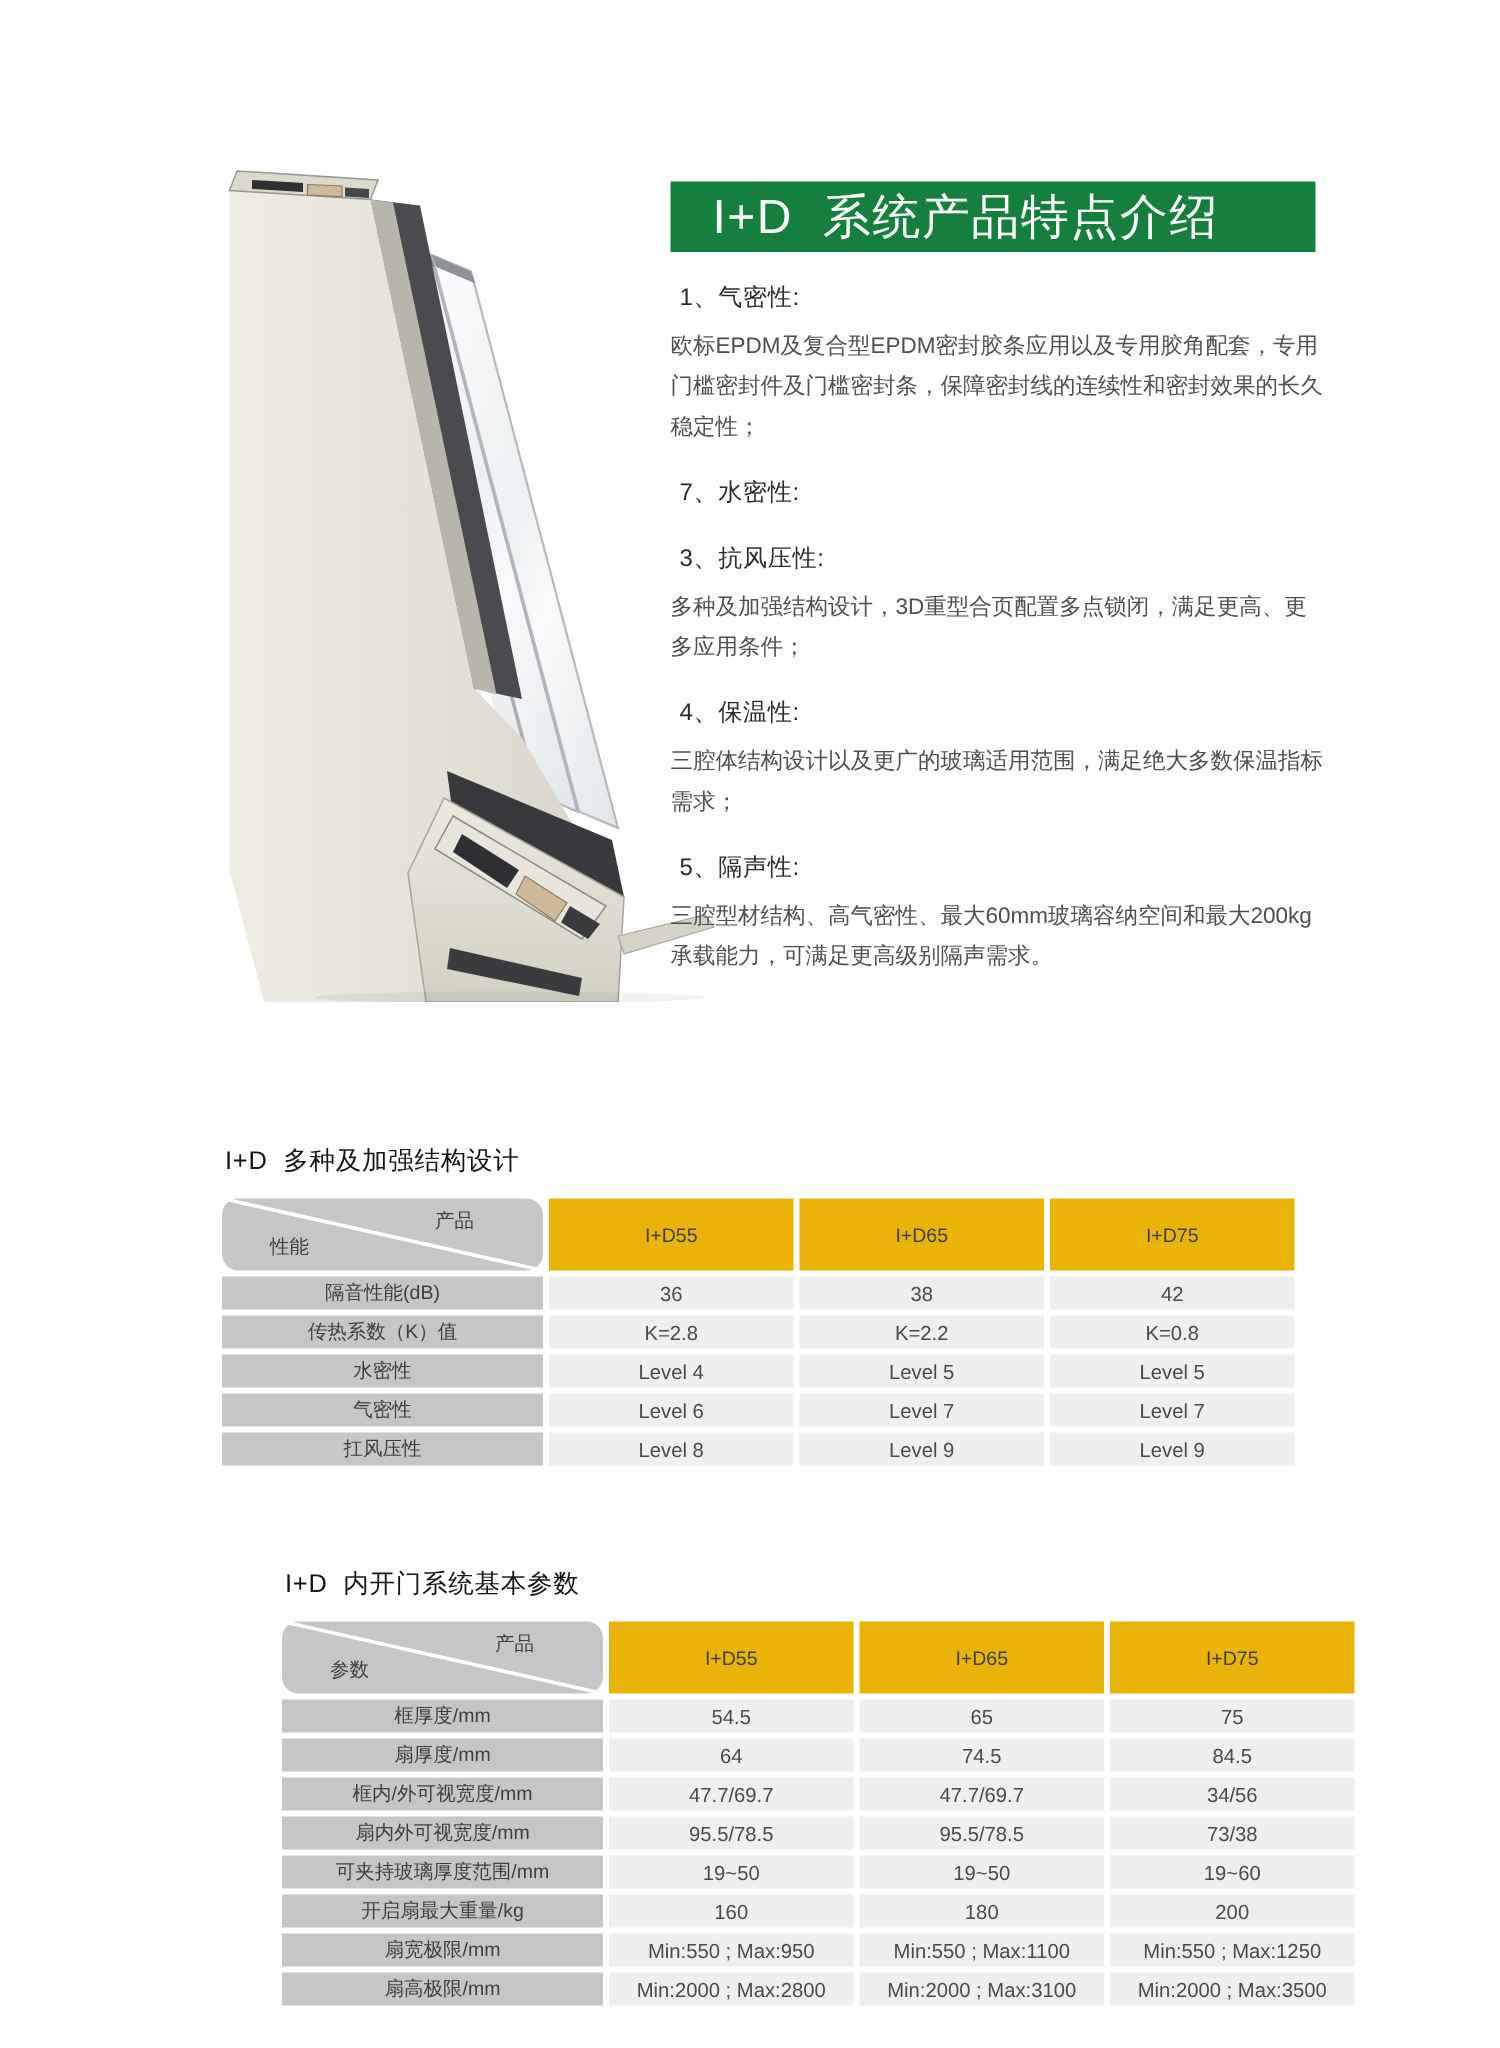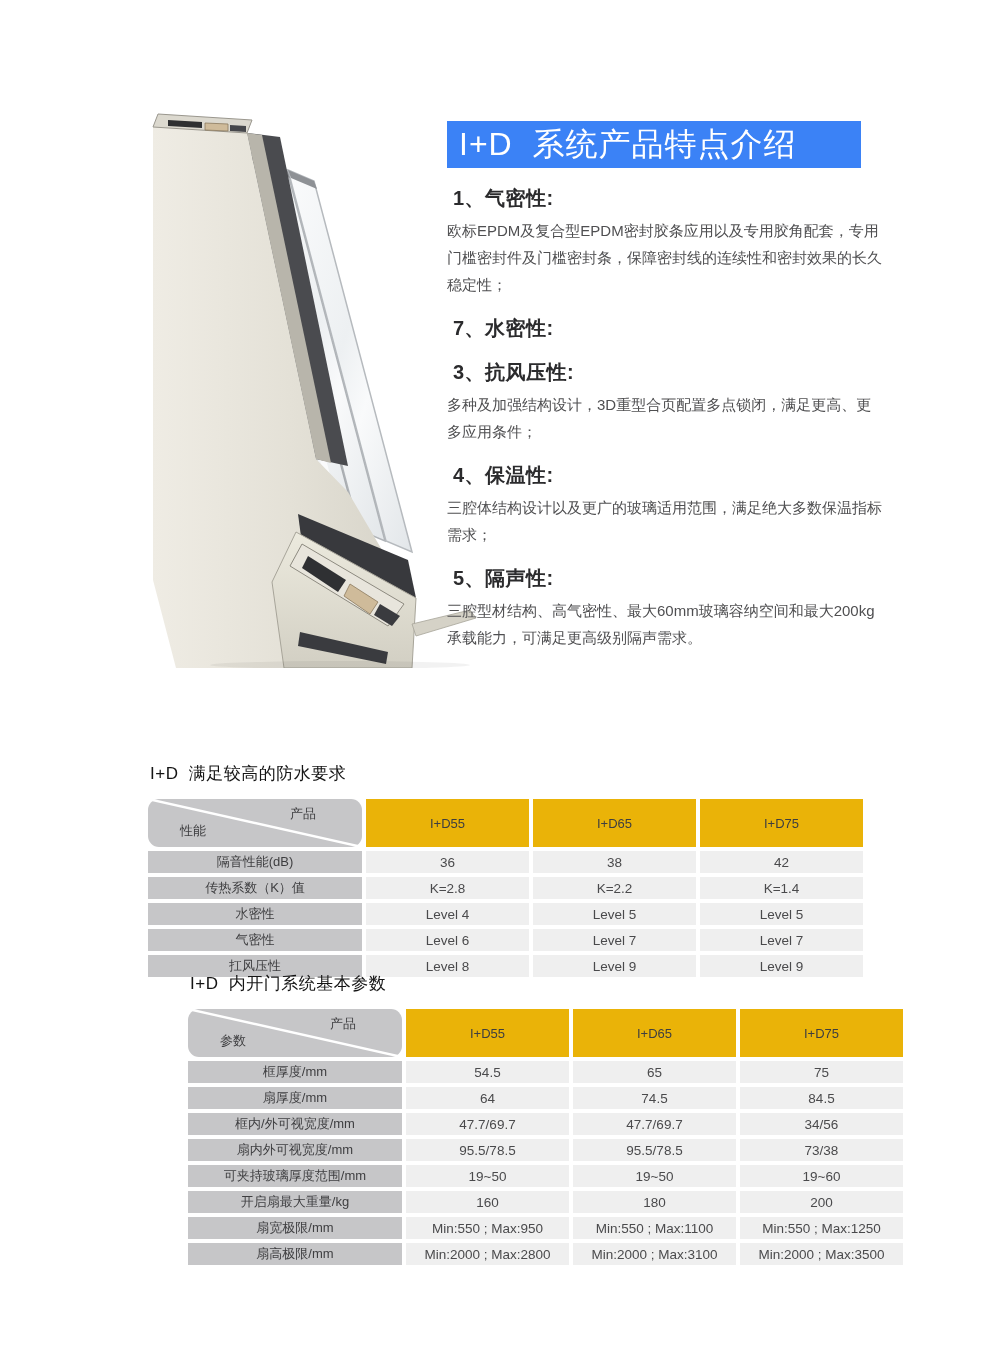--- a/index.html
+++ b/index.html
@@ -6,35 +6,35 @@
   body{font-family:"Liberation Sans","DejaVu Sans",sans-serif;-webkit-font-smoothing:antialiased;}
   .page{position:relative;width:1000px;height:1365px;background:#ffffff;overflow:hidden;}
 
   
   .hero{position:absolute;left:150px;top:112px;width:332px;height:556px;}
   .hero svg{display:block;width:100%;height:100%;}
 
   
   .features{position:absolute;left:447px;top:121px;width:438px;}
   .banner{
-    height:47px;line-height:47px;background:#3b82f6;color:#ffffff;
-    font-size:32px;letter-spacing:1px;padding-left:12px;white-space:pre;font-weight:400;
+    height:47px;line-height:47px;background:#15803d;color:#ffffff;
+    font-size:32px;letter-spacing:1px;padding-left:28px;white-space:pre;font-weight:400;
     width:402px;
   }
   .feature{margin-top:17px;}
   .feature h2{
-    margin:0 0 5px 0;font-size:20px;line-height:27px;color:#2b2b2d;font-weight:bold;
+    margin:0 0 5px 0;font-size:16px;line-height:27px;color:#2b2b2d;font-weight:normal;
     letter-spacing:0.5px;padding-left:6px;
   }
   .feature p{margin:0;font-size:15px;line-height:27px;color:#4f4f51;}
 
   
   .table-block{position:absolute;left:148px;width:717px;}
   .table-block.t1{top:762px;}
-  .table-block.t2{top:972px;padding-left:40px;}
+  .table-block.t2{top:1044px;padding-left:40px;}
   .tbl-title{font-size:17px;color:#141414;margin:0 0 14px 2px;white-space:pre;font-weight:500;letter-spacing:0.5px;}
   .tbl{display:grid;grid-template-columns:214px 163px 163px 163px;gap:4px;}
   .cell{display:flex;align-items:center;justify-content:center;font-size:13px;color:#454547;}
   .hdr{height:48px;background:#eab308;color:#3e3e40;}
   .corner{position:relative;background:#c6c6c8;border-radius:11px;}
   .corner svg{position:absolute;inset:0;width:100%;height:100%;}
   .corner .c-top{position:absolute;top:6px;right:46px;font-size:13px;color:#3e3e40;}
   .corner .c-bottom{position:absolute;bottom:7px;left:32px;font-size:13px;color:#3e3e40;}
   .lbl{height:22px;background:#c6c6c8;color:#3e3e40;}
   .val{height:22px;background:#efefef;color:#4a4a4c;font-size:13.5px;}
@@ -123,42 +123,42 @@
       <h2>4、保温性:</h2>
       <p>三腔体结构设计以及更广的玻璃适用范围，满足绝大多数保温指标需求；</p>
     </div>
     <div class="feature">
       <h2>5、隔声性:</h2>
       <p>三腔型材结构、高气密性、最大60mm玻璃容纳空间和最大200kg承载能力，可满足更高级别隔声需求。</p>
     </div>
   </div>
 
   <div class="table-block t1">
-    <h3 class="tbl-title">I+D  满足较高的防水要求</h3>
+    <h3 class="tbl-title">I+D  多种及加强结构设计</h3>
     <div class="tbl">
       <div class="cell hdr corner">
         <svg preserveAspectRatio="none" viewBox="0 0 100 100">
           <line x1="0" y1="0" x2="100" y2="100" stroke="#ffffff" stroke-width="2.4" vector-effect="non-scaling-stroke"></line>
         </svg>
         <span class="c-top">产品</span>
         <span class="c-bottom">性能</span>
       </div>
       <div class="cell hdr">I+D55</div>
       <div class="cell hdr">I+D65</div>
       <div class="cell hdr">I+D75</div>
 
       <div class="cell lbl">隔音性能(dB)</div>
       <div class="cell val">36</div>
       <div class="cell val">38</div>
       <div class="cell val">42</div>
 
       <div class="cell lbl">传热系数（K）值</div>
       <div class="cell val">K=2.8</div>
       <div class="cell val">K=2.2</div>
-      <div class="cell val">K=1.4</div>
+      <div class="cell val">K=0.8</div>
 
       <div class="cell lbl">水密性</div>
       <div class="cell val">Level 4</div>
       <div class="cell val">Level 5</div>
       <div class="cell val">Level 5</div>
 
       <div class="cell lbl">气密性</div>
       <div class="cell val">Level 6</div>
       <div class="cell val">Level 7</div>
       <div class="cell val">Level 7</div>

